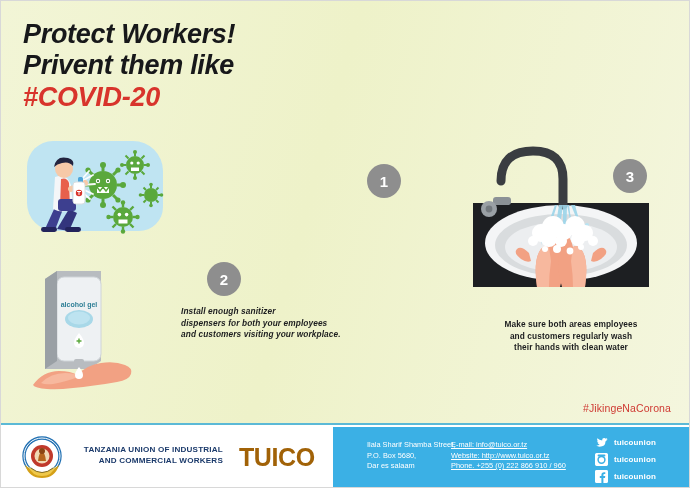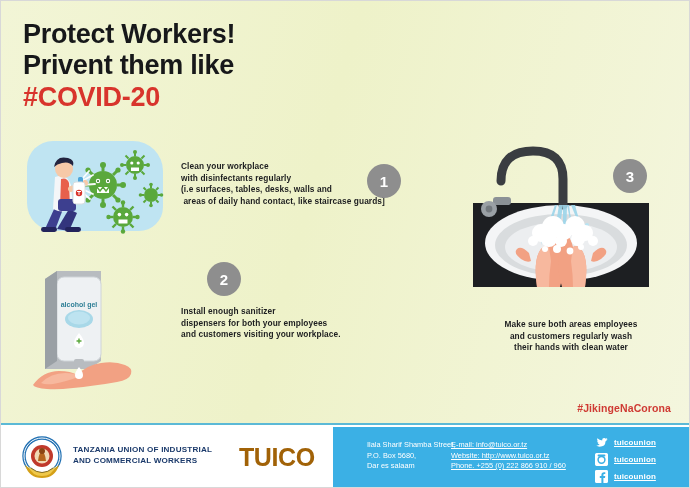--- a/index.html
+++ b/index.html
@@ -20,21 +20,21 @@
     position:absolute;left:0;top:0;width:690px;height:424px;
     background:linear-gradient(105deg,#f2f5d6 0%,#eef2c9 45%,#f4f6de 100%);
   }
   .body-area:after{
     content:"";position:absolute;left:0;bottom:0;width:100%;height:2px;
     background:#5bb9d6;
   }
 
   
   .headline{
-    position:absolute;left:22px;top:18px;width:430px;
+    position:absolute;left:22px;top:18px;width:430px;font-style:italic;
   }
   .headline .l1,.headline .l2{
     font-size:27px;font-weight:bold;color:#17181a;
     letter-spacing:-0.3px;line-height:31px;white-space:nowrap;
   }
   .headline .l3{
     font-size:27px;font-weight:bold;color:#d8342c;
     letter-spacing:-0.3px;line-height:33px;white-space:nowrap;
   }
 
@@ -61,35 +61,35 @@
   
   .ill2{position:absolute;left:26px;top:262px;width:122px;height:132px;}
   .ill2 svg{position:absolute;left:0;top:0;}
 
   
   .ill3{position:absolute;left:462px;top:136px;width:212px;height:172px;}
   .ill3 svg{position:absolute;left:0;top:0;}
 
   .hashtag{
     position:absolute;right:20px;top:401px;
-    font-size:10.5px;font-weight:bold;color:#cf3a33;letter-spacing:.1px;
+    font-size:10.5px;font-weight:normal;color:#cf3a33;letter-spacing:.1px;
   }
 
   
   .footer{
     position:absolute;left:0;top:426px;width:690px;height:62px;
     background:#ffffff;
   }
   .footer .logo{
     position:absolute;left:18px;top:8px;width:46px;height:46px;
   }
   .org-name{
     position:absolute;left:72px;top:17px;width:150px;
     font-size:8.1px;font-weight:bold;color:#1b3a6b;
-    line-height:11px;text-align:left;letter-spacing:.2px;
+    line-height:11px;text-align:right;letter-spacing:.2px;
   }
   .tuico{
     position:absolute;left:238px;top:16px;
     font-size:25px;font-weight:bold;color:#a16207;letter-spacing:-0.4px;
   }
   .bluepanel{
     position:absolute;left:332px;top:0;width:358px;height:62px;
     background:#3bb0e5;
   }
   .addr{
@@ -106,21 +106,21 @@
   .soc-row{
     display:flex;align-items:center;height:15px;margin-bottom:2px;
   }
   .soc-ic{
     width:13px;height:13px;border-radius:2px;background:#ffffff;
     display:flex;align-items:center;justify-content:center;
     margin-right:6px;flex:none;
   }
   .soc-ic svg{display:block;}
   .soc-tw{background:transparent;}
-  .soc-label{font-size:8px;color:#ffffff;font-weight:bold;letter-spacing:.1px;text-decoration:underline;}
+  .soc-label{font-size:8px;color:#ffffff;font-weight:bold;letter-spacing:.1px;}
 </style>
 </head>
 <body>
 
 <div class="poster">
 
   <div class="body-area">
 
     <div class="headline">
       <div class="l1">Protect Workers!</div>
@@ -240,24 +240,20 @@
           <path d="M46 52 q9 -3 14 -6" stroke="#f6c9a8" stroke-width="6" fill="none" stroke-linecap="round"></path>
           <rect x="53" y="40" width="5" height="8" rx="1.5" fill="#4ea5d9"></rect>
           <rect x="48" y="45" width="12" height="22" rx="3" fill="#ffffff" stroke="#d9dde0" stroke-width="1"></rect>
           <rect x="50" y="52" width="8" height="9" rx="1" fill="#ffffff"></rect>
           <circle cx="54" cy="56" r="3.2" fill="#d8342c"></circle>
           <path d="M52 54.5 h4 M54 54.5 v3.4" stroke="#ffffff" stroke-width="1"></path>
         </g>
       </svg>
     </div>
 
-    <div class="step-text" style="left:180px;top:160px;width:248px;white-space:pre;">Clean your workplace
-with disinfectants regularly
-(i.e surfaces, tables, desks, walls and
- areas of daily hand contact, like staircase guards]</div>
     <div class="badge" style="left:366px;top:163px;">1</div>
 
     <div class="ill2">
       <svg width="122" height="132" viewBox="0 0 122 132">
         <path d="M18 16 L30 8 L74 8 L74 98 L62 106 L18 106 Z" fill="#b8bcc0"></path>
         <rect x="30" y="14" width="44" height="84" rx="7" fill="#eef1f3"></rect>
         <rect x="30" y="14" width="44" height="84" rx="7" fill="none" stroke="#cfd4d8" stroke-width="1"></rect>
         <path d="M18 16 L30 8 L30 98 L18 106 Z" fill="#9aa0a5"></path>
         <ellipse cx="52" cy="56" rx="14" ry="9" fill="#a8d8e8"></ellipse>
         <ellipse cx="52" cy="55" rx="11" ry="6.5" fill="#bde3f0"></ellipse>
@@ -265,21 +261,21 @@
         <path d="M52 70 q5 6 5 10 a5 5 0 0 1 -10 0 q0 -4 5 -10 z" fill="#ffffff"></path>
         <path d="M49.5 78 h5 M52 75.5 v5" stroke="#5aa83c" stroke-width="1.4"></path>
         <rect x="47" y="96" width="10" height="6" rx="2" fill="#b8bcc0"></rect>
         <path d="M6 122 q10 -14 26 -14 q12 0 18 4 q10 -10 24 -12 q14 -2 24 2 q8 3 6 9 q-2 6 -14 8 q-24 4 -44 6 q-16 2 -26 1 q-12 -1 -14 -4 z" fill="#f2a183"></path>
         <path d="M14 120 q10 -10 24 -10 q10 0 16 3 q-16 6 -28 8 q-8 1 -12 -1 z" fill="#f7b89e"></path>
         <path d="M52 104 q4 5 4 8 a4 4 0 0 1 -8 0 q0 -3 4 -8 z" fill="#ffffff"></path>
       </svg>
     </div>
 
     <div class="badge" style="left:206px;top:261px;">2</div>
-    <div class="step-text" style="left:180px;top:305px;width:240px;white-space:pre;">Install enough sanitizer
+    <div class="step-text" style="left:180px;top:305px;width:240px;white-space:pre;font-style:italic;">Install enough sanitizer
 dispensers for both your employees
 and customers visiting your workplace.</div>
 
     <div class="ill3">
       <svg width="212" height="172" viewBox="0 0 212 172">
         <rect x="10" y="66" width="176" height="84" fill="#1d1f22"></rect>
         <ellipse cx="98" cy="106" rx="76" ry="38" fill="#f4f5f6"></ellipse>
         <ellipse cx="98" cy="108" rx="66" ry="31" fill="#d9dcde"></ellipse>
         <ellipse cx="98" cy="110" rx="56" ry="25" fill="#eceef0"></ellipse>
         <path d="M38 44 q0 -30 32 -30 q30 0 30 28 l0 26" fill="none" stroke="#3a3d41" stroke-width="9" stroke-linecap="round"></path>

